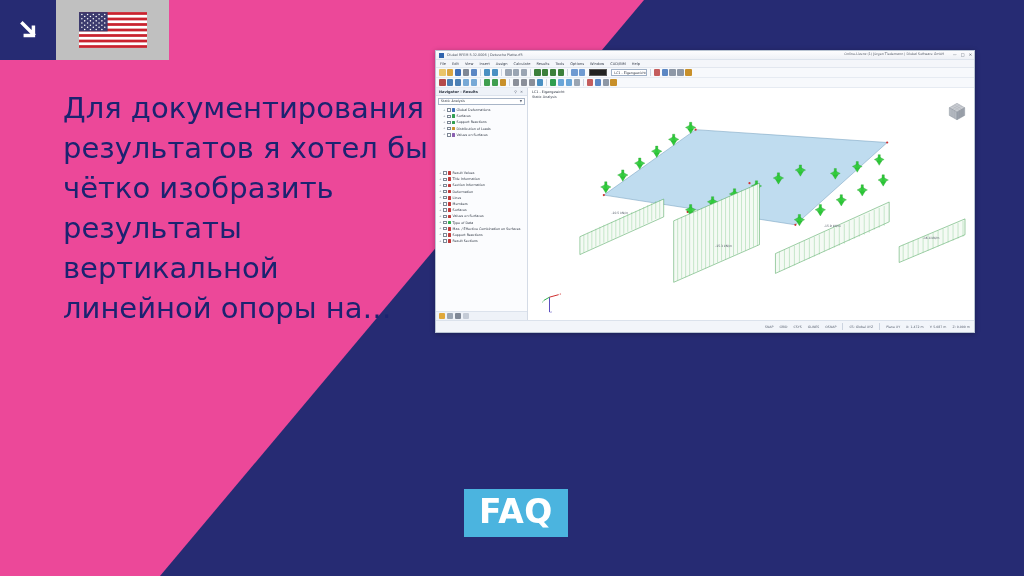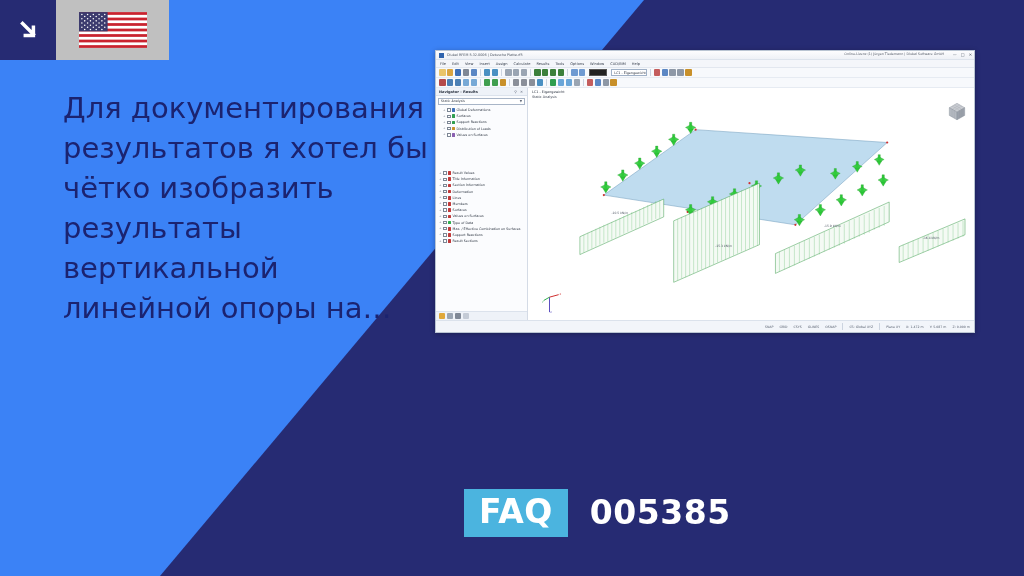--- a/index.html
+++ b/index.html
@@ -4,21 +4,21 @@
 <style>
   * { box-sizing: border-box; margin: 0; padding: 0; }
   html, body {
     width: 1024px; height: 576px;
     overflow: hidden;
     font-family: "DejaVu Sans", sans-serif;
   }
   #stage {
     position: relative;
     width: 1024px; height: 576px;
-    background: #3b82f6;
+    background: #ec4899;
     overflow: hidden;
   }
 
   
   #wedge {
     position: absolute;
     inset: 0;
     background: #262b73;
     clip-path: polygon(644px 0px, 1024px 0px, 1024px 576px, 160px 576px);
     z-index: 1;
@@ -80,20 +80,21 @@
     font-family: "DejaVu Sans", sans-serif;
   }
 
   
   #faq-row {
     position: absolute;
     left: 464px; top: 489px;
     height: 48px;
     display: flex; align-items: center;
     z-index: 6;
+    gap: 34px;
   }
   #faq-badge {
     background: #4bb4df;
     color: #ffffff;
     font-size: 33px;
     font-weight: bold;
     letter-spacing: 0.5px;
     padding: 4px 15px 6px 15px;
     line-height: 38px;
   }
@@ -338,21 +339,20 @@
         </g>
       </svg>
     </div>
   </div>
 
   <div id="headline">Для документирования результатов я хотел бы чётко изобразить результаты вертикальной линейной опоры на…</div>
 
 
   <div id="faq-row">
     <div id="faq-badge">FAQ</div>
-    <div id="faq-number">005385</div>
   </div>
 
   <div id="app-window">
 
     <div id="app-titlebar">
       <div id="app-icon"></div>
       <div id="app-title">Dlubal RFEM 5.32.0006 | Detusche Platte.rf5</div>
       <div id="app-license">Online-Lizenz (1) Jürgen Tiedemann | Dlubal Software GmbH</div>
       <div id="win-btns">
         <span class="win-btn">—</span>

